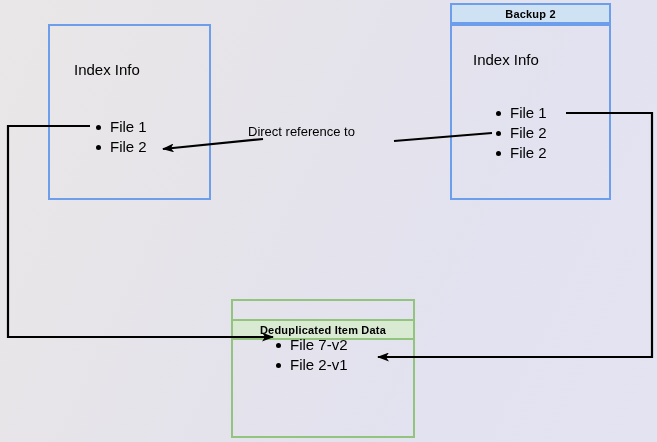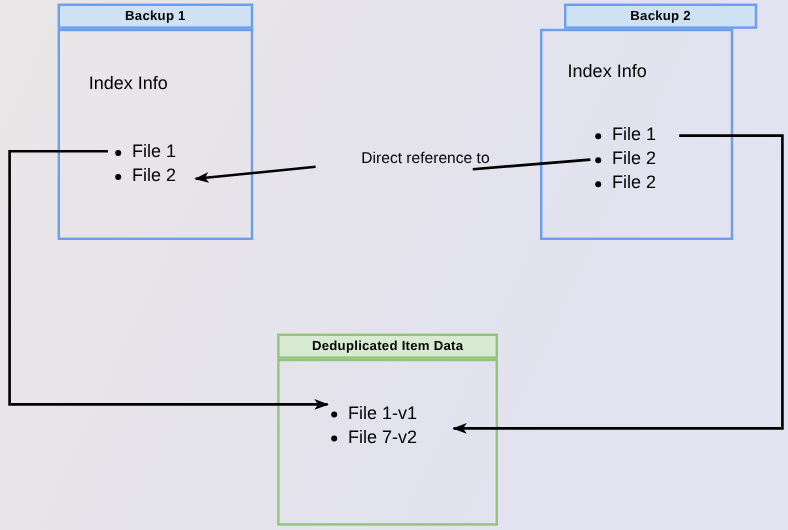--- a/index.html
+++ b/index.html
@@ -36,20 +36,21 @@
     color: #000;
     line-height: 19px;
     letter-spacing: 0.2px;
   }
   .green-box {
     border-color: #93c47d;
   }
   .green-header {
     border-color: #93c47d;
     background: #d9ead3;
+    margin-top: 41px;
   }
   .index-title {
     position: absolute;
     font-size: 15px;
     color: #000;
     white-space: nowrap;
   }
   .bullet-list {
     position: absolute;
     margin: 0;
@@ -71,60 +72,59 @@
     top: 8px;
     width: 5px;
     height: 5px;
     border-radius: 50%;
     background: #000;
   }
   .center-label {
     position: absolute;
     font-size: 13px;
     color: #000;
-    text-align: right;
+    text-align: left;
     line-height: 17px;
     white-space: nowrap;
   }
   svg.arrows {
     position: absolute;
     left: 0;
     top: 0;
     width: 657px;
     height: 442px;
     pointer-events: none;
   }
 </style>
 </head>
 <body>
 
 <div id="canvas">
 
-  <div class="box-header" style="left:48px; top:3px; width:163px; height:21px;">Backup 1</div>
   <div class="box" style="left:48px; top:24px; width:163px; height:176px;"></div>
   <div class="index-title" style="left:74px; top:61px;">Index Info</div>
   <ul class="bullet-list" style="left:96px; top:117px;">
     <li>File 1</li>
     <li>File 2</li>
   </ul>
 
-  <div class="box-header" style="left:470px; top:3px; width:161px; height:21px;">Backup 2</div>
+  <div class="box-header" style="left:450px; top:3px; width:161px; height:21px;">Backup 2</div>
   <div class="box" style="left:450px; top:24px; width:161px; height:176px;"></div>
   <div class="index-title" style="left:473px; top:51px;">Index Info</div>
   <ul class="bullet-list" style="left:496px; top:103px;">
     <li>File 1</li>
     <li>File 2</li>
     <li>File 2</li>
   </ul>
 
   <div class="box-header green-header" style="left:231px; top:278px; width:184px; height:21px;">Deduplicated Item Data</div>
   <div class="box green-box" style="left:231px; top:299px; width:184px; height:139px;"></div>
   <ul class="bullet-list" style="left:276px; top:335px;">
-    <li>File 1-v1</li>
     <li>File 7-v2</li>
+    <li>File 2-v1</li>
   </ul>
 
   <div class="center-label" style="left:248px; top:123px; width:160px;">
     <div>Direct reference to</div>
   </div>
 
   <svg class="arrows" viewBox="0 0 657 442" xmlns="http://www.w3.org/2000/svg">
     <defs>
       <marker id="arrowEnd" markerWidth="12" markerHeight="9" refX="11" refY="4.5" orient="auto" markerUnits="userSpaceOnUse">
         <path d="M0,0 L12,4.5 L0,9 L3,4.5 Z" fill="#000"></path>

